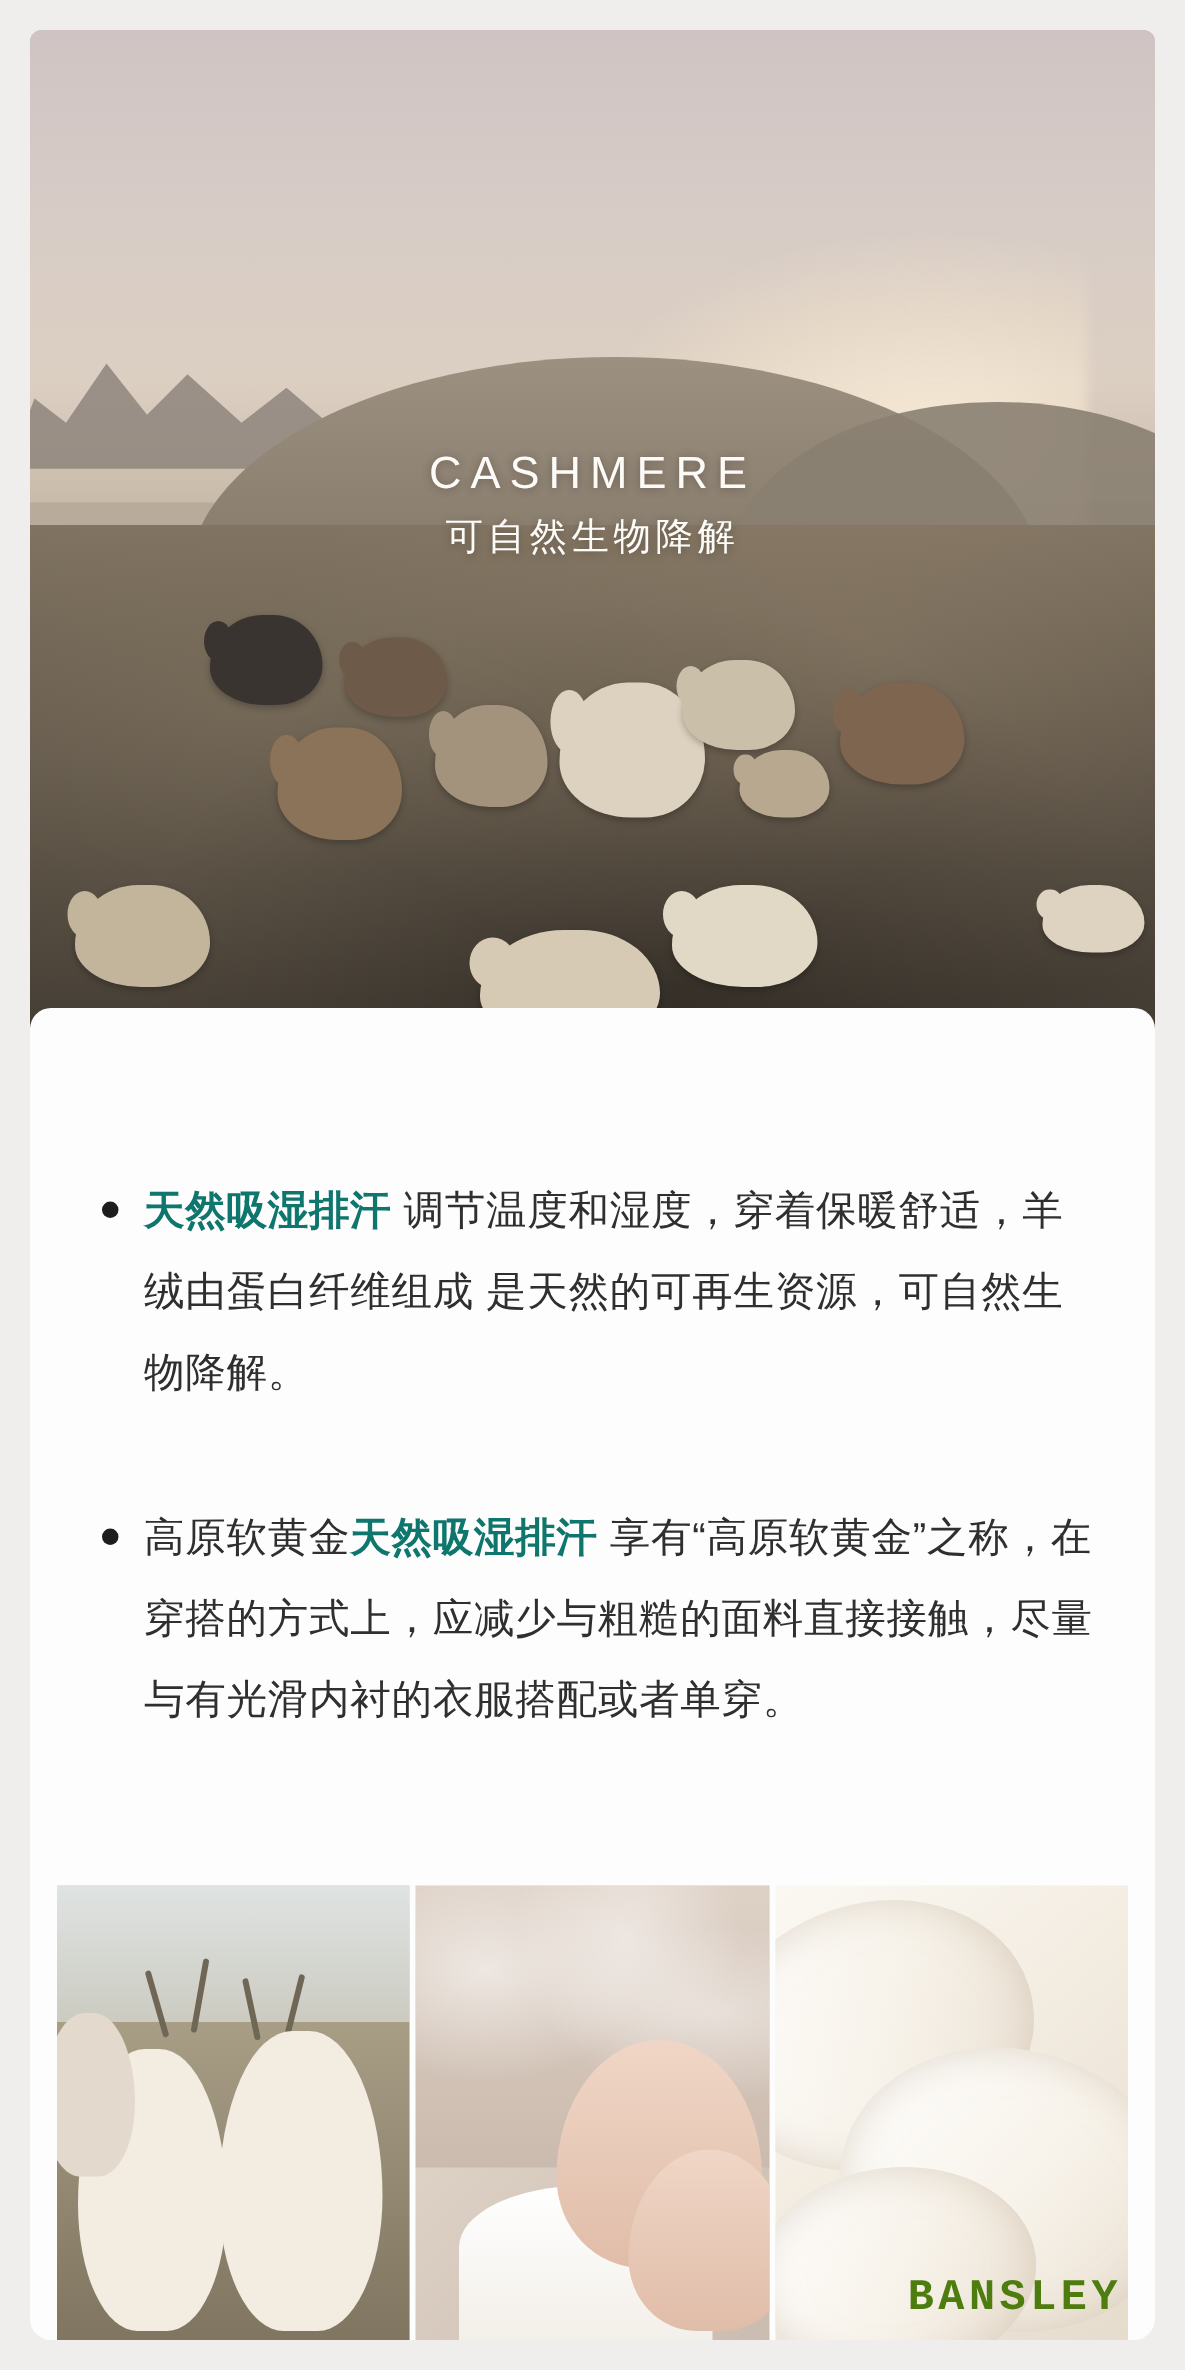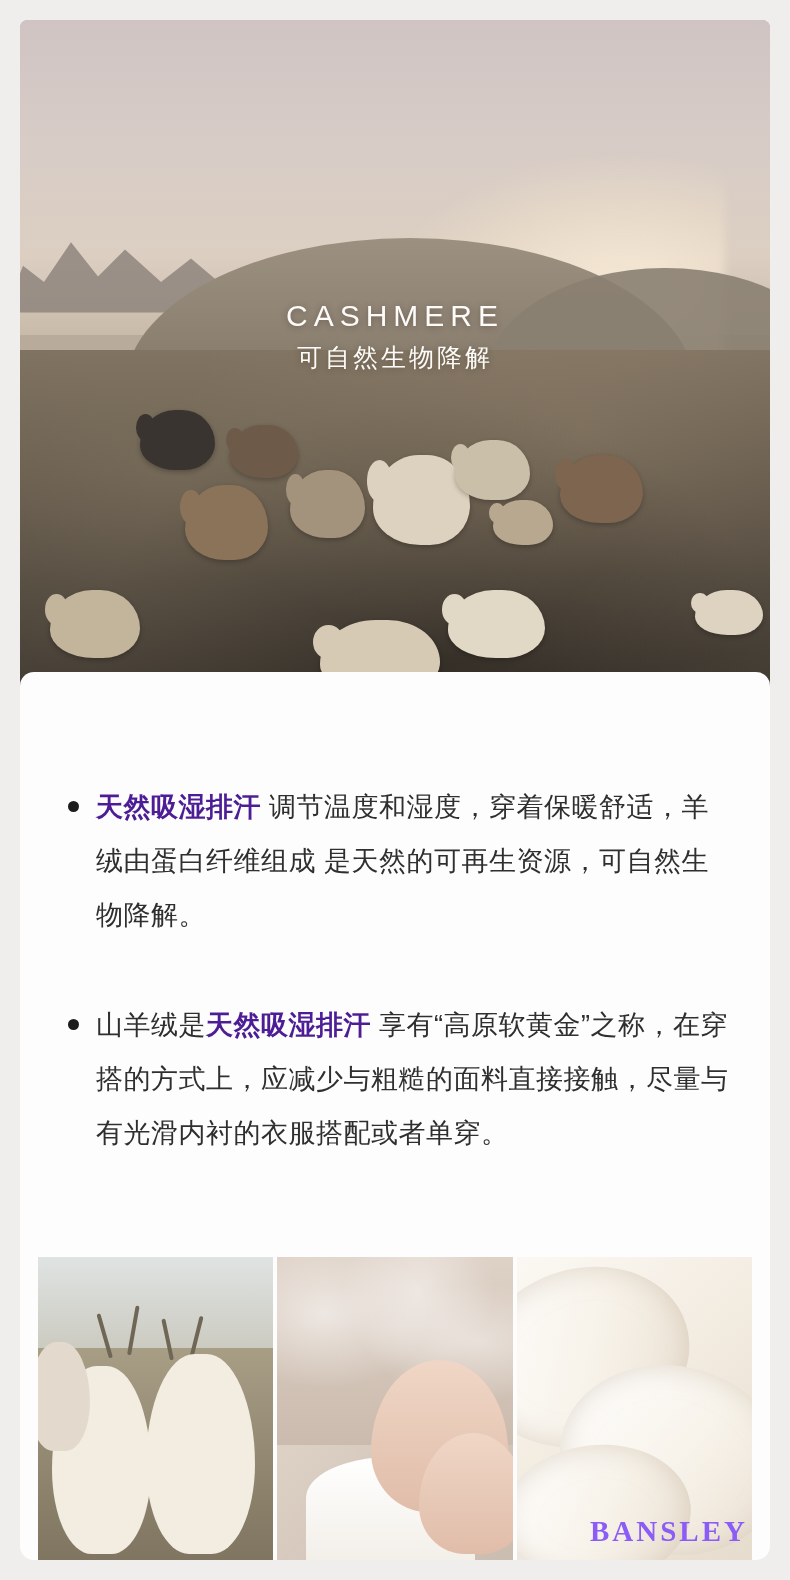--- a/index.html
+++ b/index.html
@@ -134,21 +134,21 @@
   }
   .bullet + .bullet { margin-top: 56px; }
   .bullet .dot {
     position: absolute;
     left: 12px;
     top: 21px;
     width: 11px; height: 11px;
     border-radius: 50%;
     background: #1d1d1d;
   }
-  .bullet b { font-weight: 700; color: #4c1d95; }
+  .bullet b { font-weight: 700; color: #0f766e; }
 
   
   .photo-strip {
     position: absolute;
     left: 0; bottom: 0;
     width: 750px;
     height: 303px;
     display: flex;
     gap: 4px;
     padding: 0 18px;
@@ -210,22 +210,22 @@
     border-radius: 50%;
     box-shadow: inset 0 0 28px rgba(200,185,165,.55);
   }
   .brand {
     position: absolute;
     right: 22px;
     bottom: 12px;
     font-size: 29px;
     letter-spacing: 3px;
     font-weight: 700;
-    color: #8b5cf6;
-    font-family: Liberation Serif, serif;
+    color: #4d7c0f;
+    font-family: Liberation Mono, monospace;
   }
 </style>
 </head>
 <body>
 
 <div class="page">
 
   <div class="hero">
     <div class="hero-sky"></div>
     <div class="hero-sun"></div>
@@ -257,21 +257,21 @@
 
     <div class="bullets">
 
       <div class="bullet">
         <span class="dot"></span>
         <b>天然吸湿排汗</b><span> 调节温度和湿度，穿着保暖舒适，羊绒由蛋白纤维组成 是天然的可再生资源，可自然生物降解。</span>
       </div>
 
       <div class="bullet">
         <span class="dot"></span>
-        <span>山羊绒是</span><b>天然吸湿排汗</b><span> 享有“高原软黄金”之称，在穿搭的方式上，应减少与粗糙的面料直接接触，尽量与有光滑内衬的衣服搭配或者单穿。</span>
+        <span>高原软黄金</span><b>天然吸湿排汗</b><span> 享有“高原软黄金”之称，在穿搭的方式上，应减少与粗糙的面料直接接触，尽量与有光滑内衬的衣服搭配或者单穿。</span>
       </div>
 
     </div>
 
     <div class="photo-strip">
 
       <div class="photo photo-1">
         <div class="p1-sky"></div>
         <div class="p1-field"></div>
         <div class="horn" style="left:30%;top:18%;height:46px;transform:rotate(-16deg);"></div>

